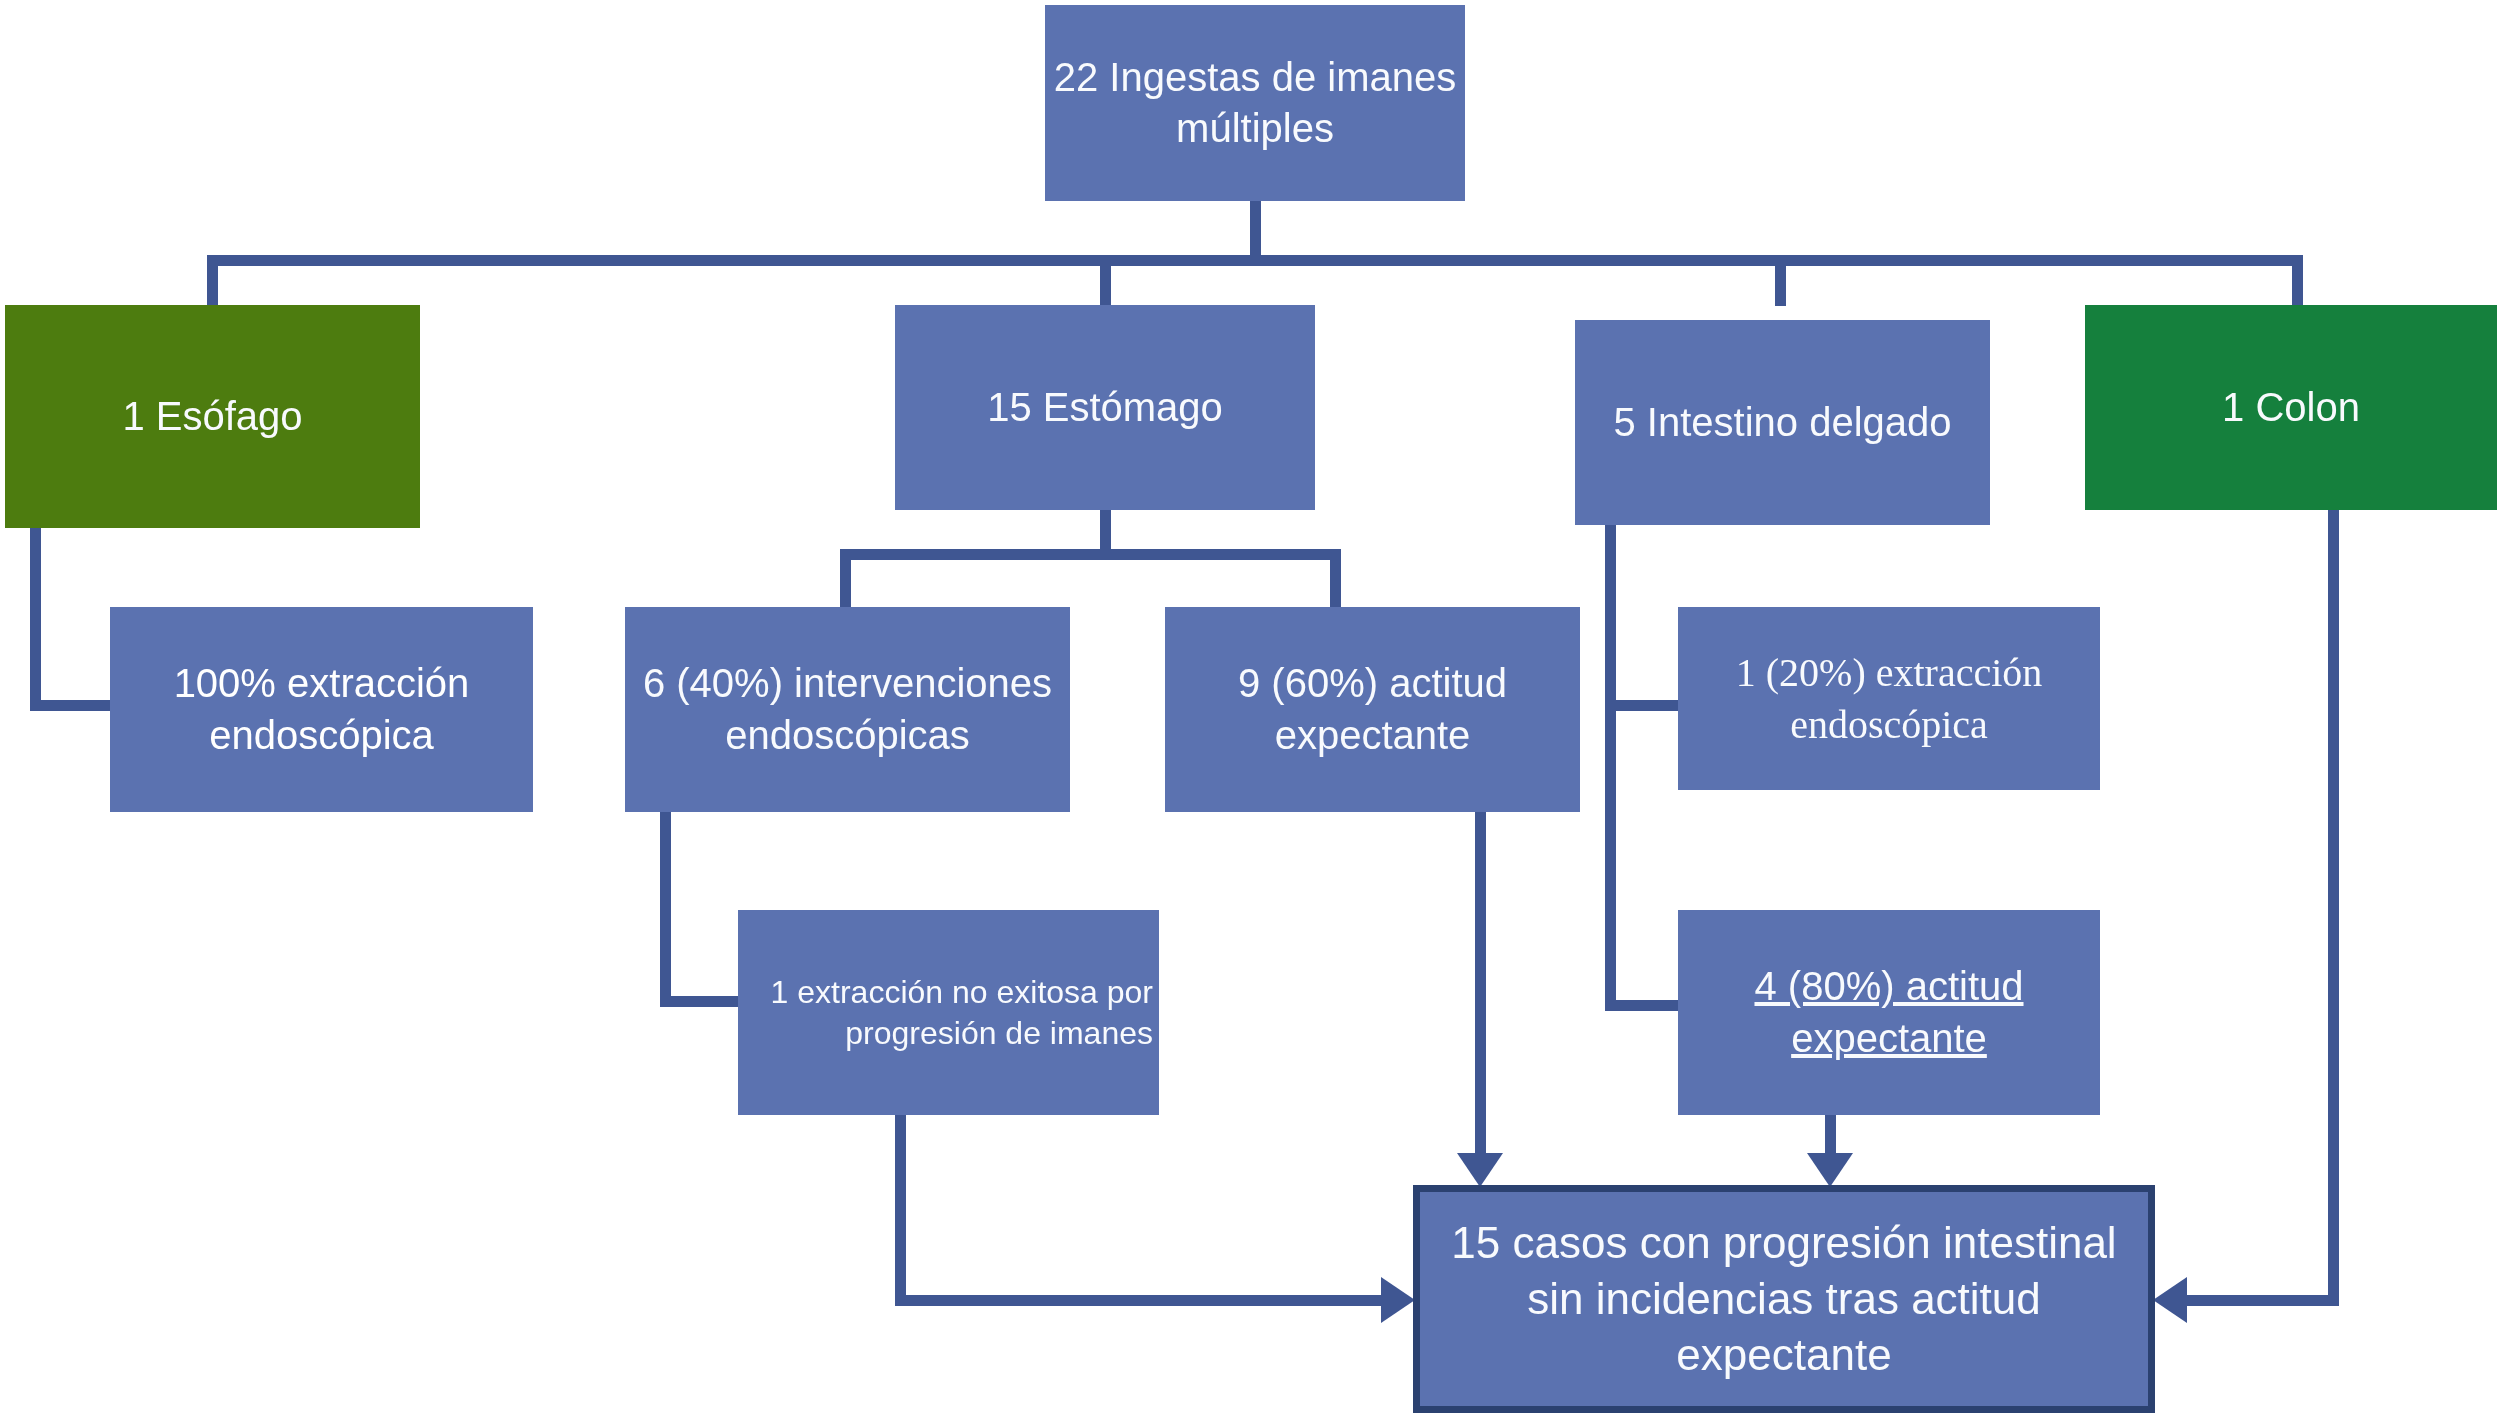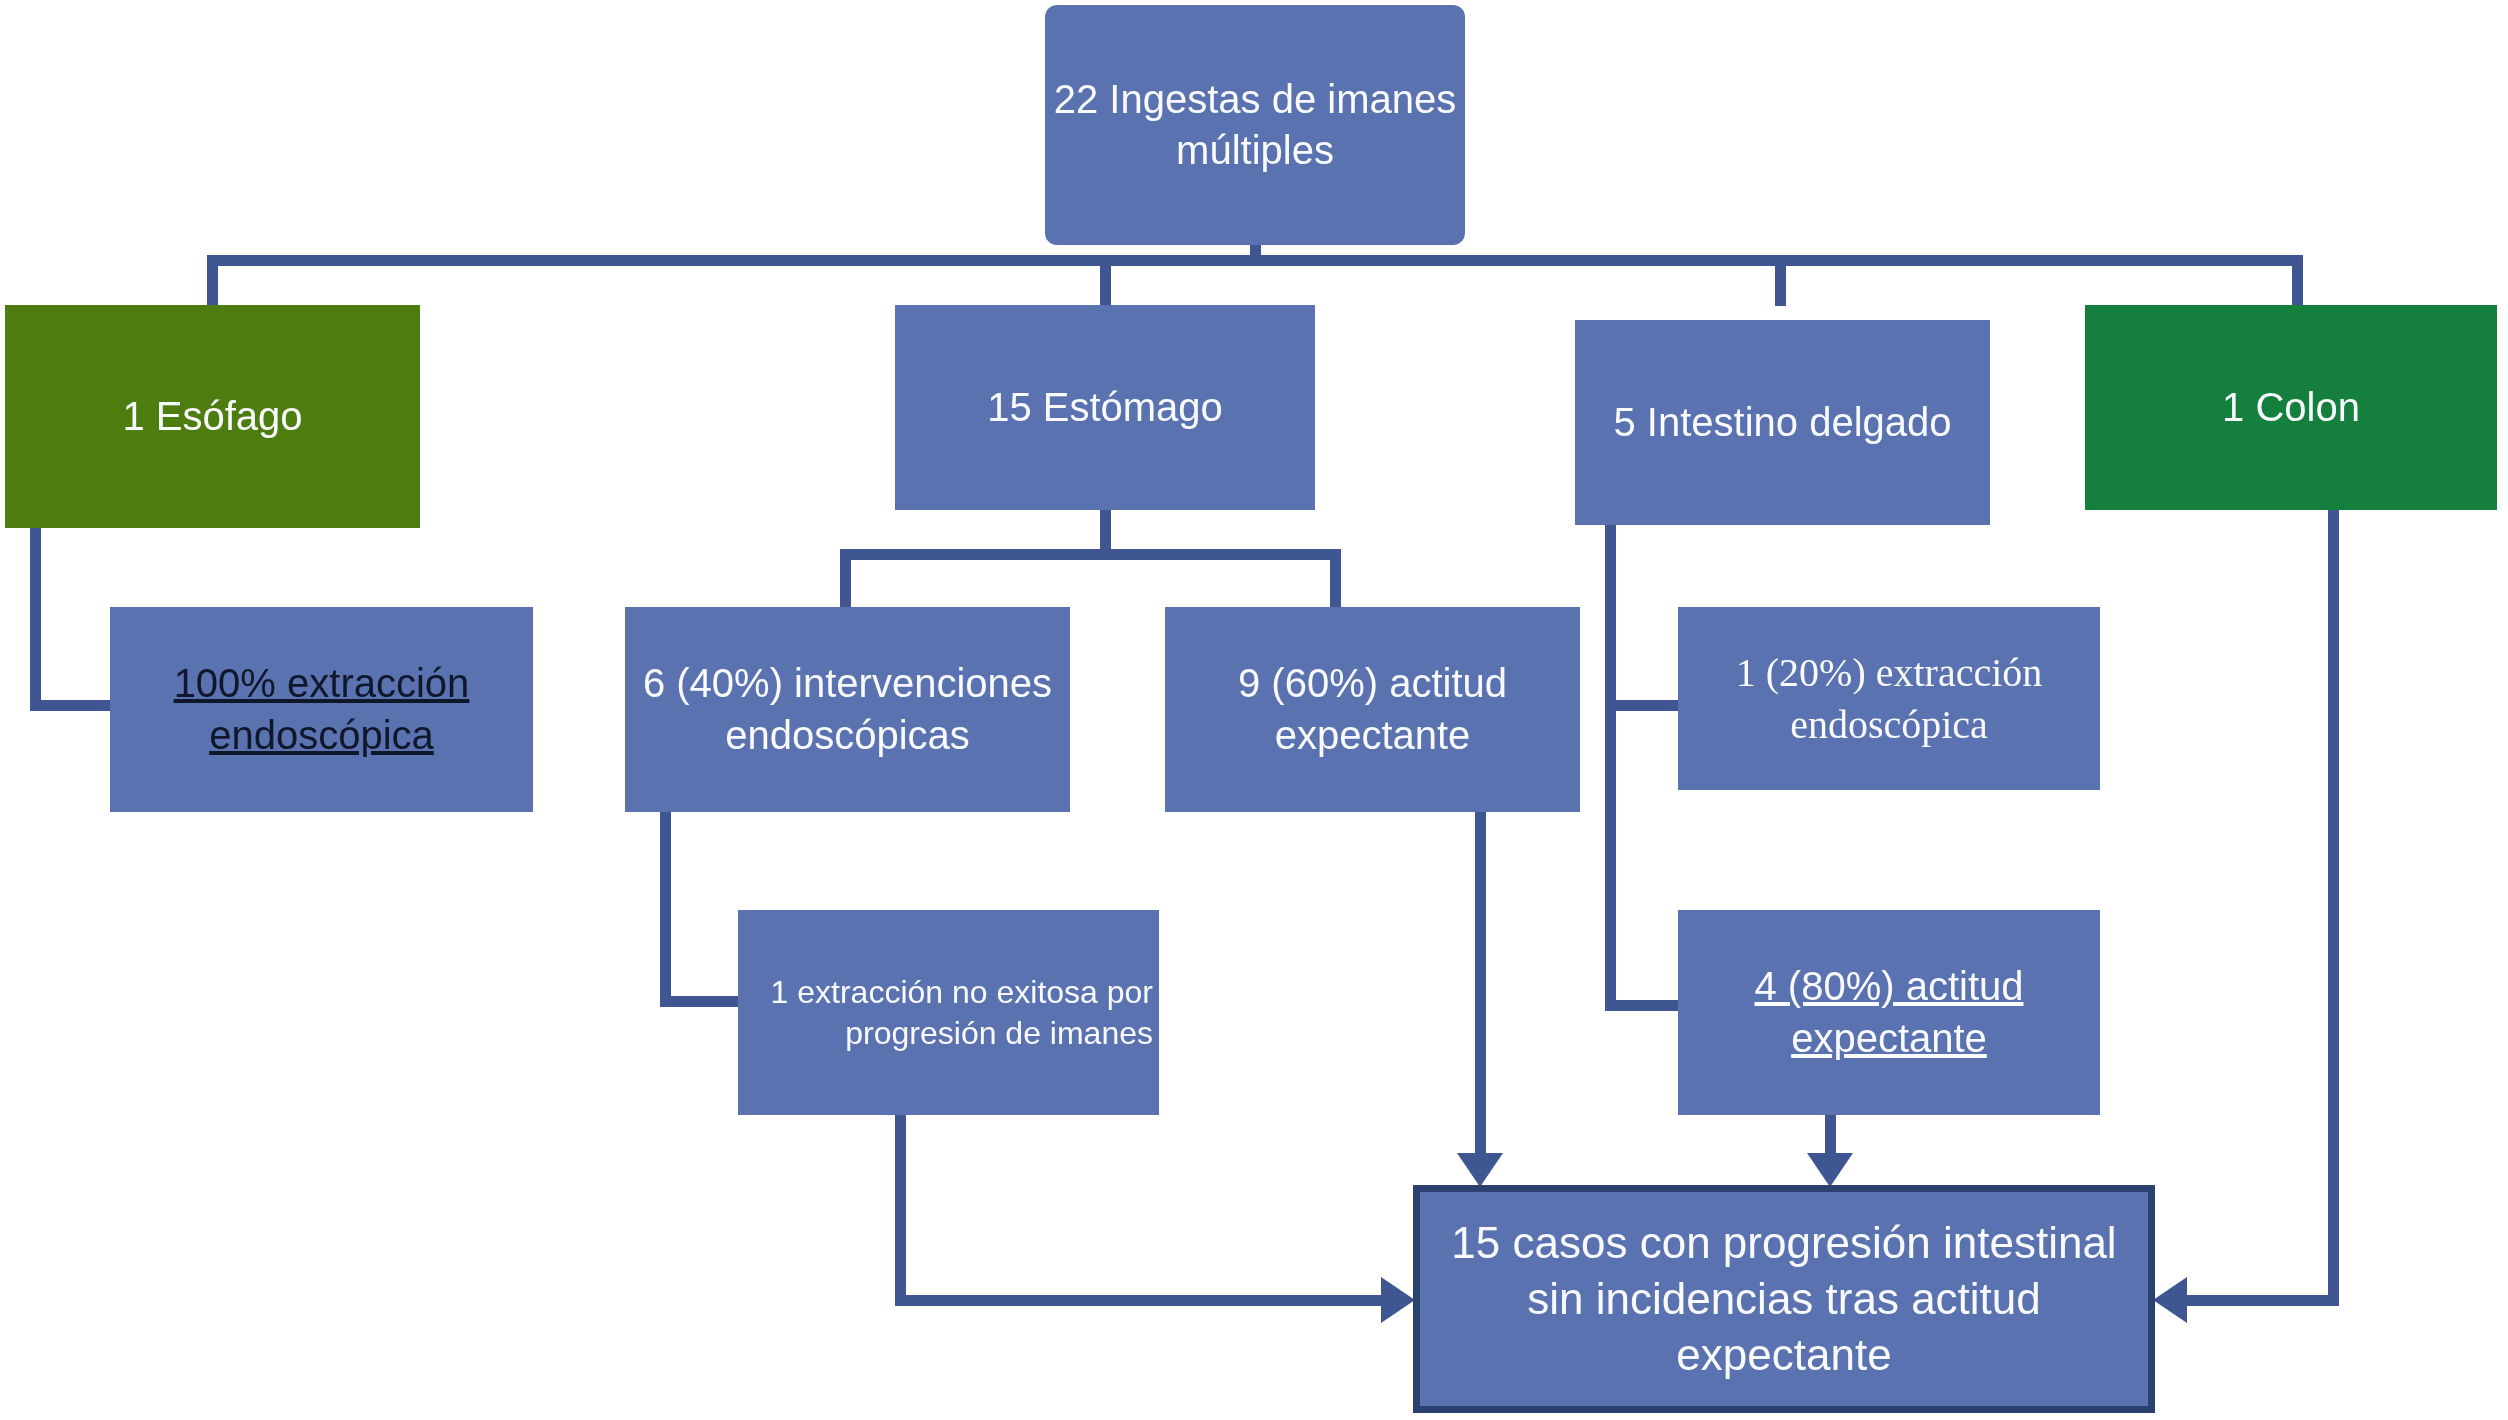--- a/index.html
+++ b/index.html
@@ -46,36 +46,36 @@
     <div class="seg" style="left: 1605px; top: 1000px; width: 75px; height: 11px; background: rgb(63, 86, 146);"></div>
     <div class="seg" style="left: 1825px; top: 1114px; width: 11px; height: 41px; background: rgb(63, 86, 146);"></div>
     <div class="seg" style="left: 895px; top: 1114px; width: 11px; height: 192px; background: rgb(63, 86, 146);"></div>
     <div class="seg" style="left: 895px; top: 1295px; width: 490px; height: 11px; background: rgb(63, 86, 146);"></div>
     <div class="seg" style="left: 2328px; top: 509px; width: 11px; height: 797px; background: rgb(63, 86, 146);"></div>
     <div class="seg" style="left: 2183px; top: 1295px; width: 156px; height: 11px; background: rgb(63, 86, 146);"></div>
     <div class="arrow" style="border-left: 23px solid transparent; border-right: 23px solid transparent; border-top: 34px solid rgb(63, 86, 146); left: 1457px; top: 1153px;"></div>
     <div class="arrow" style="border-left: 23px solid transparent; border-right: 23px solid transparent; border-top: 34px solid rgb(63, 86, 146); left: 1807px; top: 1153px;"></div>
     <div class="arrow" style="border-top: 23px solid transparent; border-bottom: 23px solid transparent; border-left: 34px solid rgb(63, 86, 146); left: 1381px; top: 1277px;"></div>
     <div class="arrow" style="border-top: 23px solid transparent; border-bottom: 23px solid transparent; border-right: 34px solid rgb(63, 86, 146); left: 2153px; top: 1277px;"></div>
-    <div class="node" style="left: 1045px; top: 5px; width: 420px; height: 240px; background: rgb(91, 114, 176); color: rgb(248, 250, 253); font-size: 40px; border-radius: 12px;">
+    <div class="node" style="left: 1045px; top: 5px; width: 420px; height: 196px; background: rgb(91, 114, 176); color: rgb(248, 250, 253); font-size: 40px;">
       <span class="label">22 Ingestas de imanes múltiples</span>
     </div>
     <div class="node" style="left: 5px; top: 305px; width: 415px; height: 223px; background: #4d7c0f; color: rgb(248, 250, 253); font-size: 40px;">
       <span class="label">1 Esófago</span>
     </div>
     <div class="node" style="left: 895px; top: 305px; width: 420px; height: 205px; background: rgb(91, 114, 176); color: rgb(248, 250, 253); font-size: 40px;">
       <span class="label">15 Estómago</span>
     </div>
     <div class="node" style="left: 1575px; top: 320px; width: 415px; height: 205px; background: rgb(91, 114, 176); color: rgb(248, 250, 253); font-size: 40px;">
       <span class="label">5 Intestino delgado</span>
     </div>
     <div class="node" style="left: 2085px; top: 305px; width: 412px; height: 205px; background: #15803d; color: rgb(248, 250, 253); font-size: 40px;">
       <span class="label">1 Colon</span>
     </div>
-    <div class="node" style="left: 110px; top: 607px; width: 423px; height: 205px; background: rgb(91, 114, 176); color: #0f172a; font-size: 40px; text-decoration: underline;">
+    <div class="node" style="left: 110px; top: 607px; width: 423px; height: 205px; background: rgb(91, 114, 176); color: #ffffff; font-size: 40px;">
       <span class="label">100% extracción endoscópica</span>
     </div>
     <div class="node" style="left: 625px; top: 607px; width: 445px; height: 205px; background: rgb(91, 114, 176); color: rgb(248, 250, 253); font-size: 40px;">
       <span class="label">6 (40%) intervenciones endoscópicas</span>
     </div>
     <div class="node" style="left: 1165px; top: 607px; width: 415px; height: 205px; background: rgb(91, 114, 176); color: rgb(248, 250, 253); font-size: 40px; text-align: center;">
       <span class="label">9 (60%) actitud expectante</span>
     </div>
     <div class="node" style="left: 1678px; top: 607px; width: 422px; height: 183px; background: rgb(91, 114, 176); color: rgb(248, 250, 253); font-size: 40px; font-family: Liberation Serif, serif;">
       <span class="label">1 (20%) extracción endoscópica</span>

